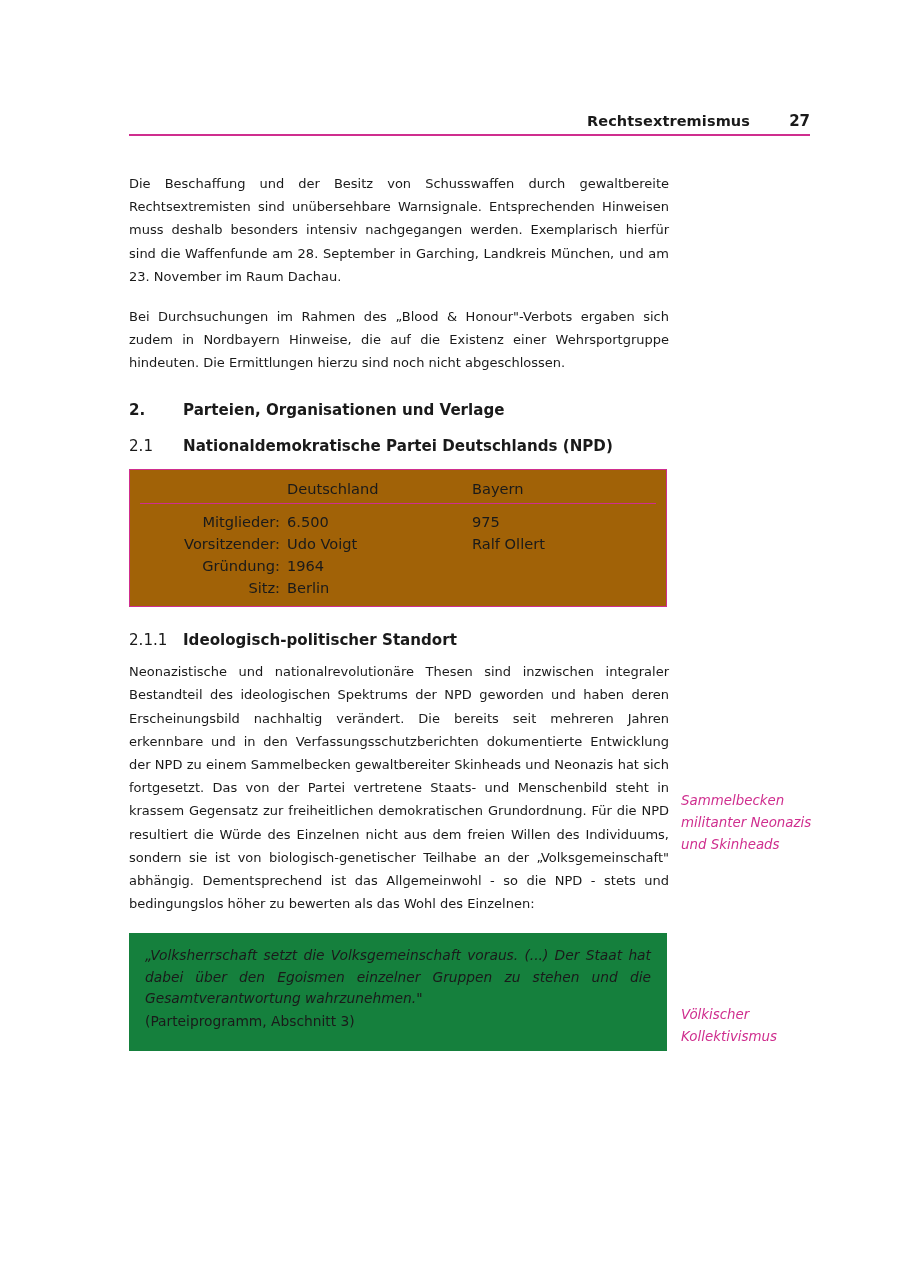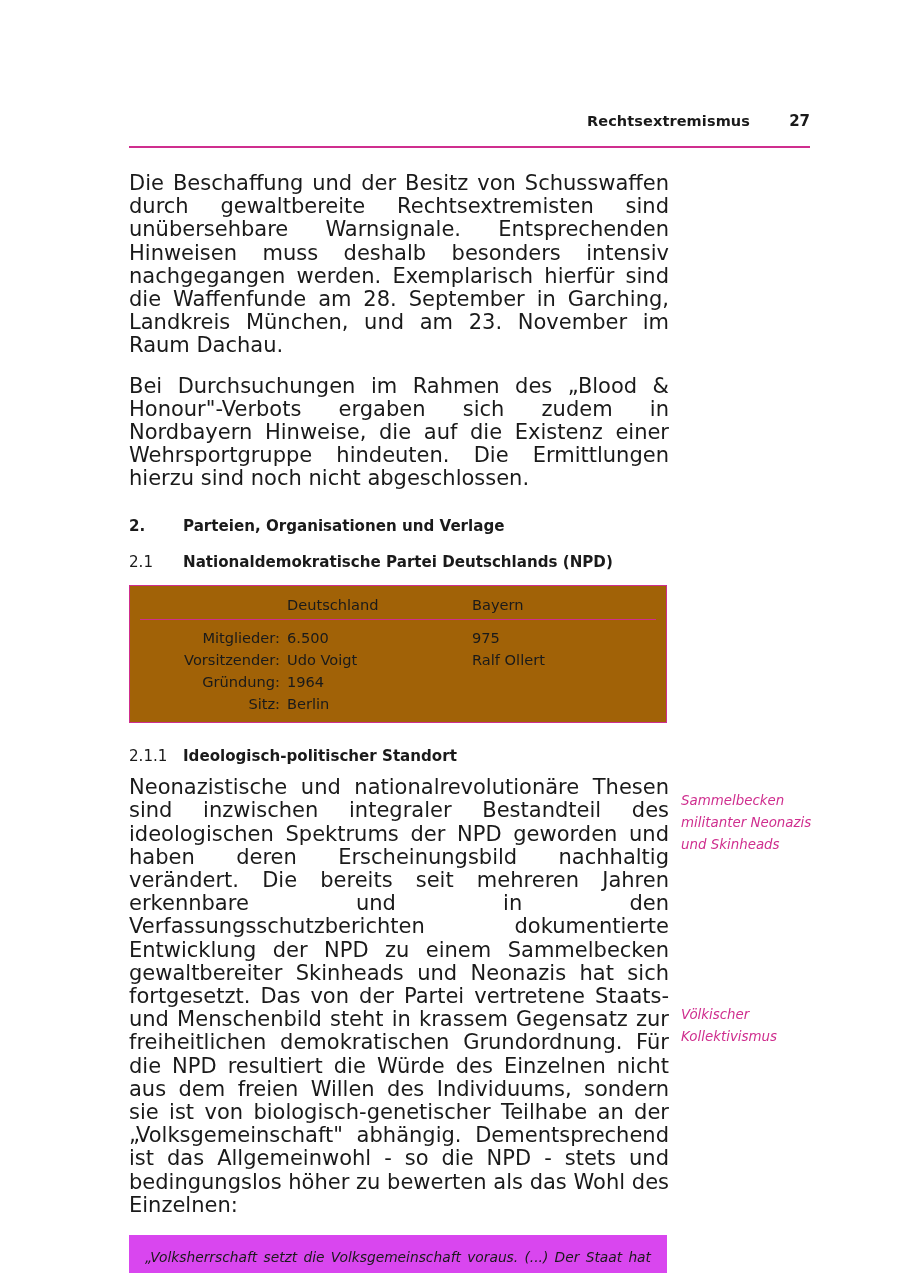--- a/index.html
+++ b/index.html
@@ -27,21 +27,21 @@
   .header {
     position: absolute;
     left: 129px;
     top: 112px;
     width: 681px;
   }
   .header-row {
     display: flex;
     justify-content: flex-end;
     align-items: baseline;
-    padding-bottom: 16px;
+    padding-bottom: 4px;
   }
   .header-title {
     font-size: 14.5px;
     font-weight: bold;
     color: #1a1a1a;
     letter-spacing: 0.1px;
   }
   .header-pageno {
     font-size: 15px;
     font-weight: bold;
@@ -57,21 +57,21 @@
 
   
   .content {
     position: absolute;
     left: 129px;
     top: 172px;
     width: 540px;
   }
   p.body {
     margin: 0 0 17px 0;
-    font-size: 21px;
+    font-size: 13px;
     line-height: 23.2px;
     text-align: justify;
     color: #1a1a1a;
   }
   p.body:last-child { margin-bottom: 0; }
 
   
   .heading {
     display: flex;
     margin-top: 26px;
@@ -132,21 +132,21 @@
   }
   .infobox hr {
     border: 0;
     border-top: 1px solid #cf2e8e;
     margin: 0 10px 6px 10px;
   }
 
   
   .quotebox {
     margin-top: 18px;
-    background: #d946ef;
+    background: #15803d;
     width: 538px;
     box-sizing: border-box;
     padding: 12px 16px 12px 16px;
   }
   .quotebox .q {
     font-size: 13.8px;
     line-height: 21.5px;
     font-style: italic;
     text-align: justify;
     color: #1a1a1a;

